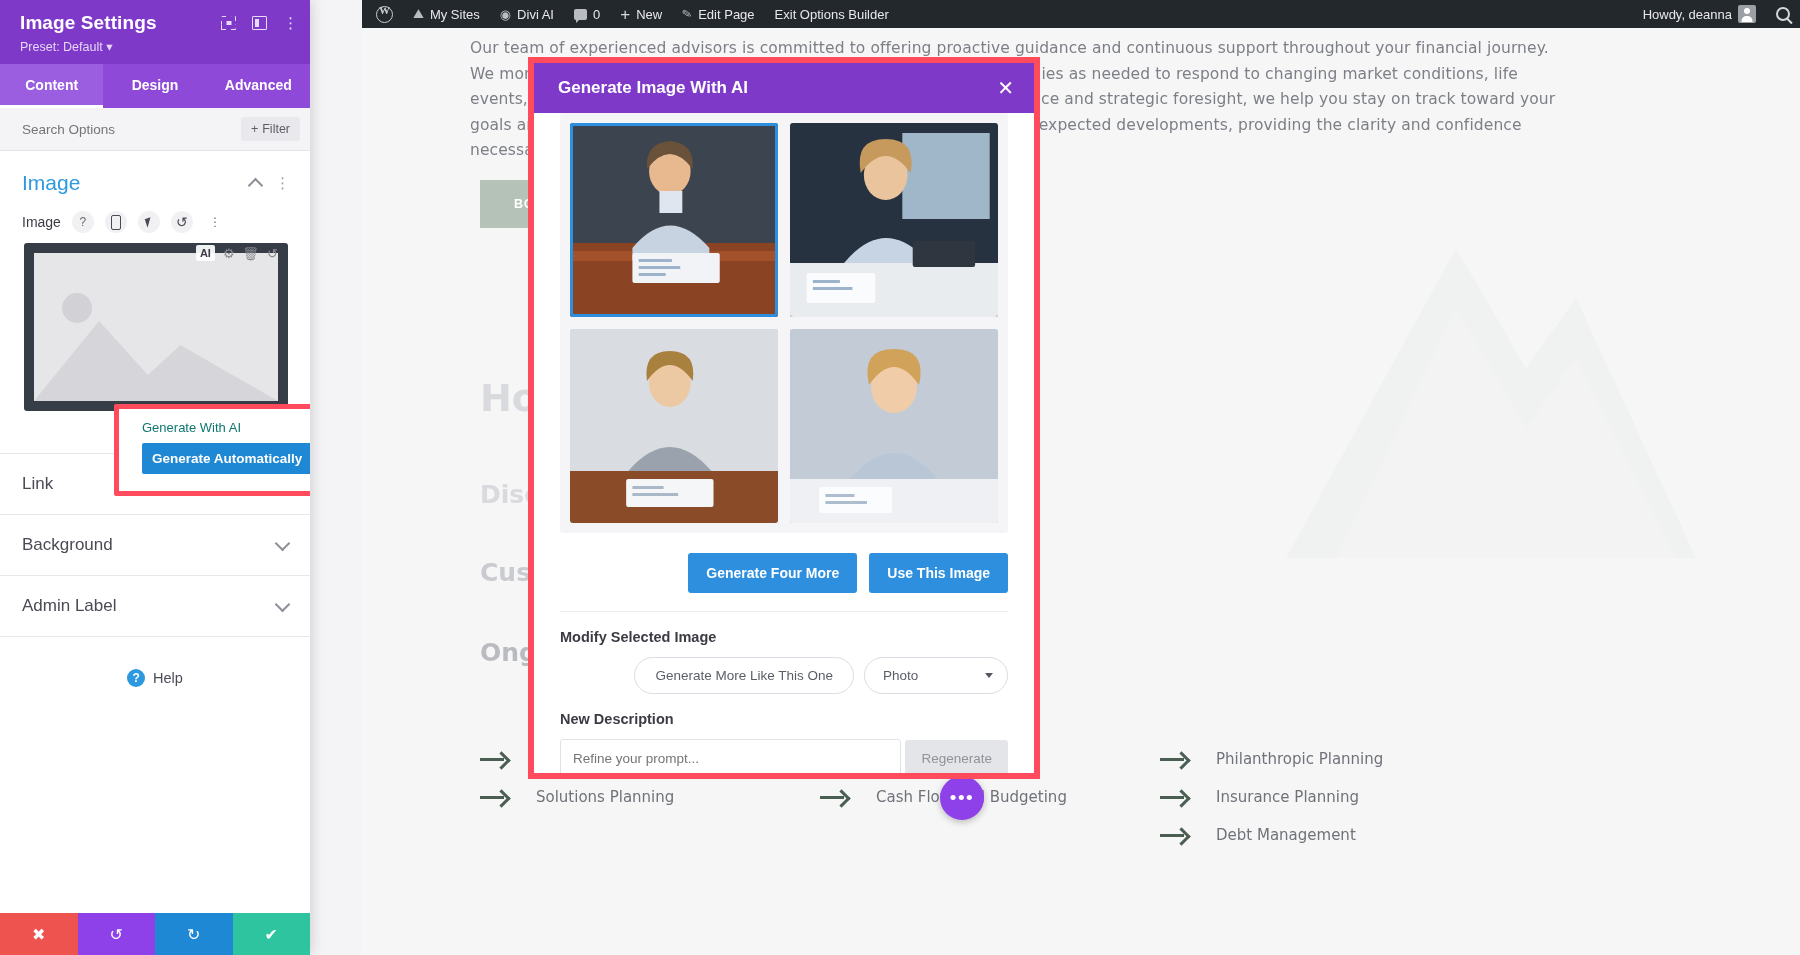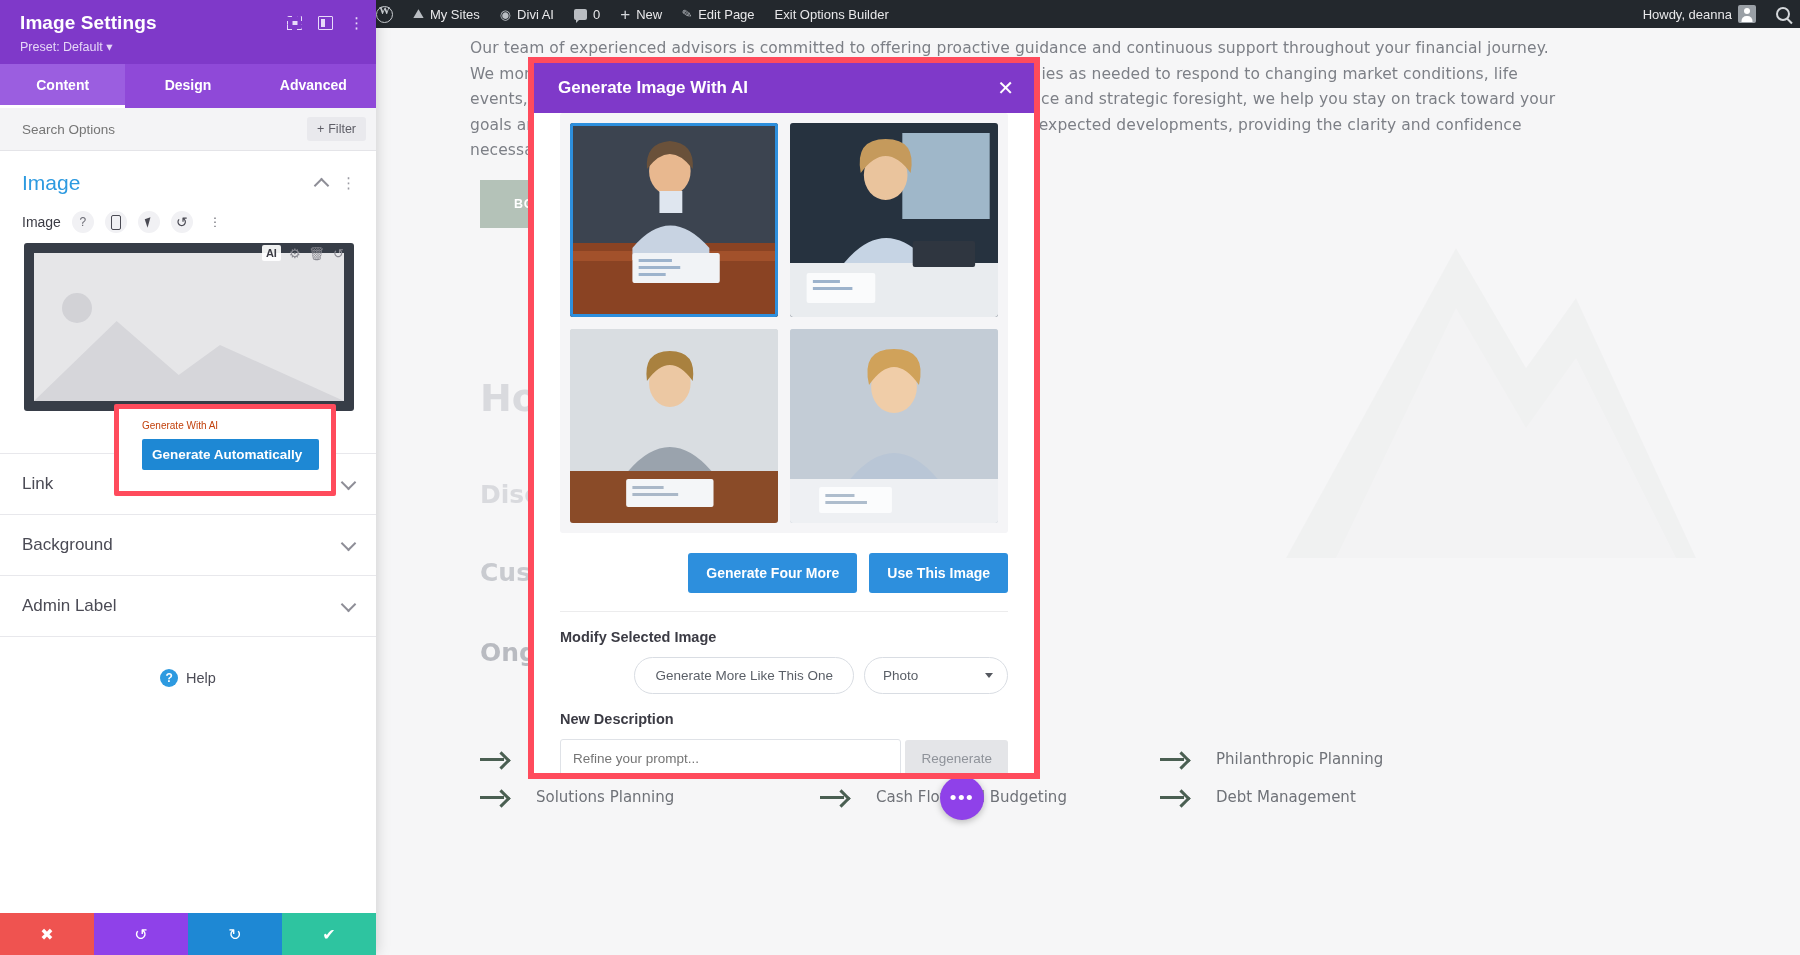--- a/index.html
+++ b/index.html
@@ -134,21 +134,21 @@
     background: #8f41e9;
     display: flex; align-items: center; justify-content: center;
     color: #fff; font-size: 19px; letter-spacing: 1.5px;
     box-shadow: 0 2px 7px rgba(0,0,0,.26);
     z-index: 12;
   }
 
   
   #settings-panel {
     position: absolute; top: 0; left: 0;
-    width: 376px; height: 955px;
+    width: 310px; height: 955px;
     background: #fff;
     box-shadow: 0 0 14px rgba(0,0,0,.18);
     z-index: 50;
     display: flex; flex-direction: column; justify-content: flex-end;
   }
   .sp-header {
     background: #7f39c9; color: #fff;
     padding: 12px 14px 10px 20px;
     position: relative;
   }
@@ -278,21 +278,21 @@
   .ht-ico { font-size: 13px; color: #8b8b93; cursor: pointer; }
 
   
   .ai-popover-ring {
     position: absolute; left: 114px; top: 253px;
     width: 222px; height: 92px;
     border: 5px solid #ff4b5c; border-radius: 2px;
     background: #fff; z-index: 8;
   }
   .ai-pop-title {
-    font-size: 10px; color: #c2410c; padding: 11px 18px 0 23px;
+    font-size: 13px; color: #0f766e; padding: 11px 18px 0 23px;
   }
   .ai-pop-btn {
     margin: 8px 12px 0 23px;
     background: #1e88d4; color: #ffffff;
     font-size: 13.5px; font-weight: 700;
     padding: 8px 10px; border-radius: 2px; cursor: pointer;
   }
 
   .accordion-row {
     display: flex; align-items: center; justify-content: space-between;
@@ -444,20 +444,24 @@
     <div class="svc-row">
       <span class="arrow-ico"></span>
       <span>Cash Flow and Budgeting</span>
     </div>
   </div>
 
   <div class="svc-col" id="svc-col-3">
     <div class="svc-row">
       <span class="arrow-ico"></span>
       <span>Philanthropic Planning</span>
+    </div>
+    <div class="svc-row">
+      <span class="arrow-ico"></span>
+      <span>Insurance Planning</span>
     </div>
     <div class="svc-row">
       <span class="arrow-ico"></span>
       <span>Debt Management</span>
     </div>
   </div>
 
   <div class="fab-dots">•••</div>
 </div>
 

